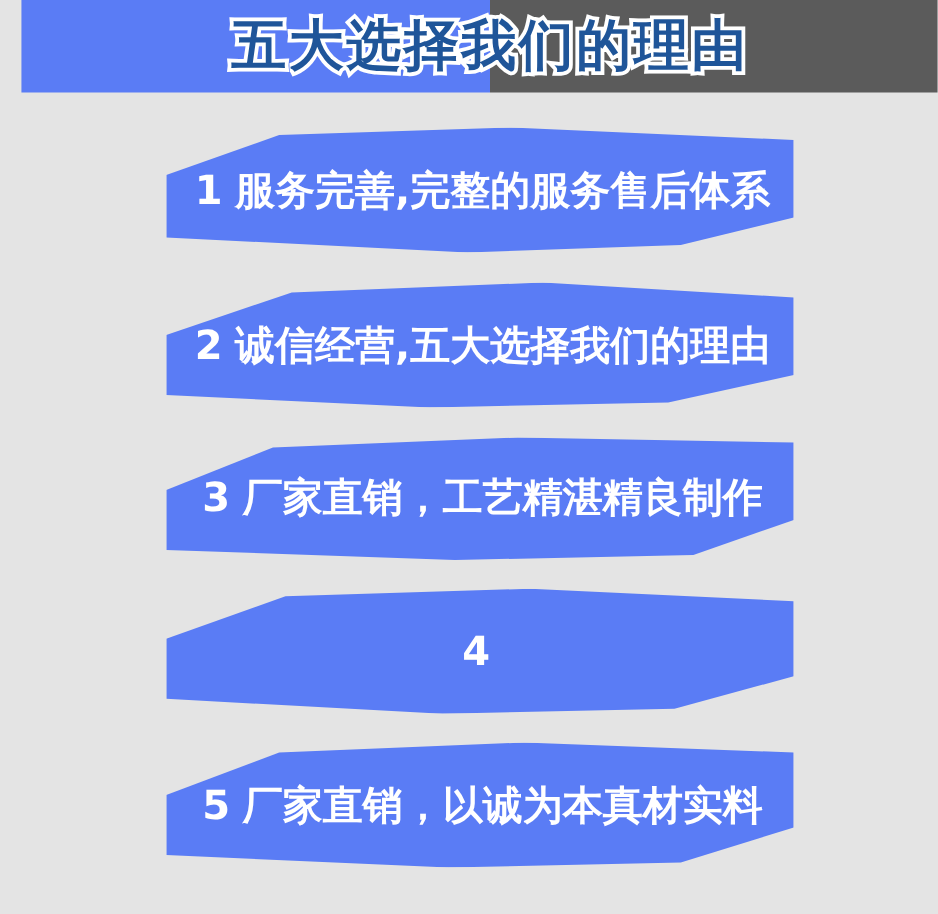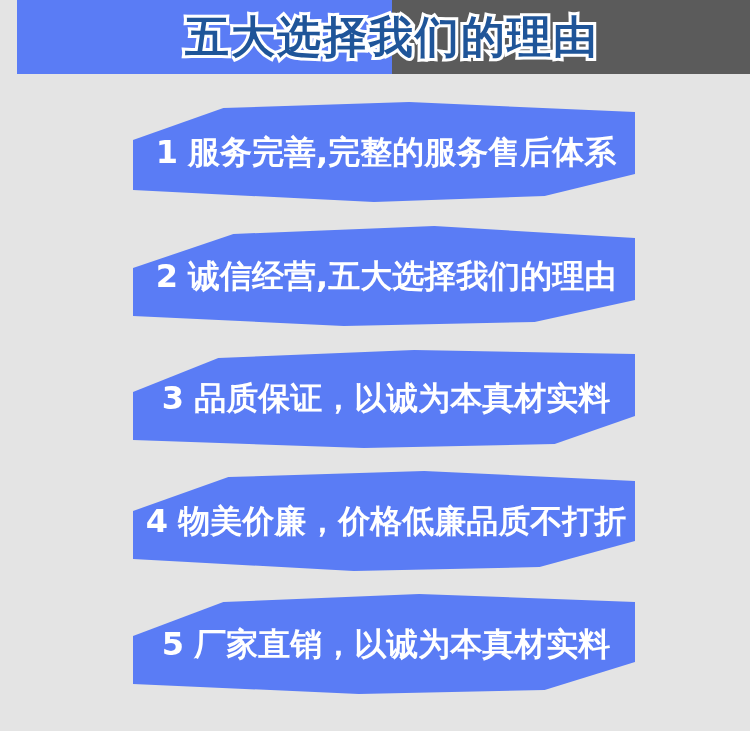--- a/index.html
+++ b/index.html
@@ -196,29 +196,28 @@
     <div class="banner-text">
       <span class="banner-num">2</span>
       <span class="banner-label">诚信经营,五大选择我们的理由</span>
     </div>
   </div>
 
   <div class="banner-row" data-index="2">
     <div class="banner-shape"></div>
     <div class="banner-text">
       <span class="banner-num">3</span>
-      <span class="banner-label">品质保证，以诚为本真材实料</span>
+      <span class="banner-label">厂家直销，工艺精湛精良制作</span>
     </div>
   </div>
 
   <div class="banner-row" data-index="3">
     <div class="banner-shape"></div>
     <div class="banner-text">
       <span class="banner-num">4</span>
-      <span class="banner-label">物美价廉，价格低廉品质不打折</span>
     </div>
   </div>
 
   <div class="banner-row" data-index="4">
     <div class="banner-shape"></div>
     <div class="banner-text">
       <span class="banner-num">5</span>
       <span class="banner-label">厂家直销，以诚为本真材实料</span>
     </div>
   </div>

